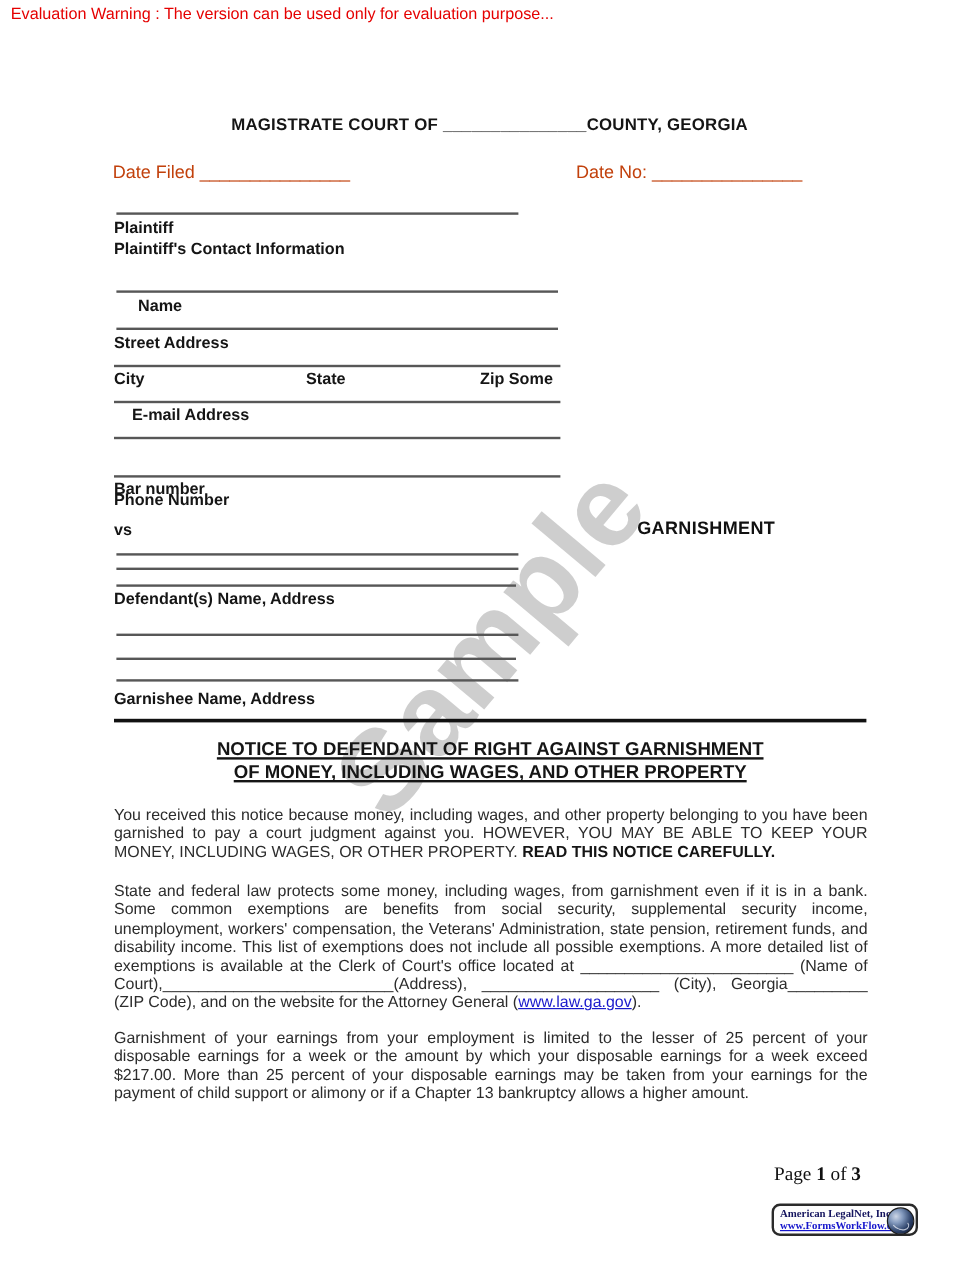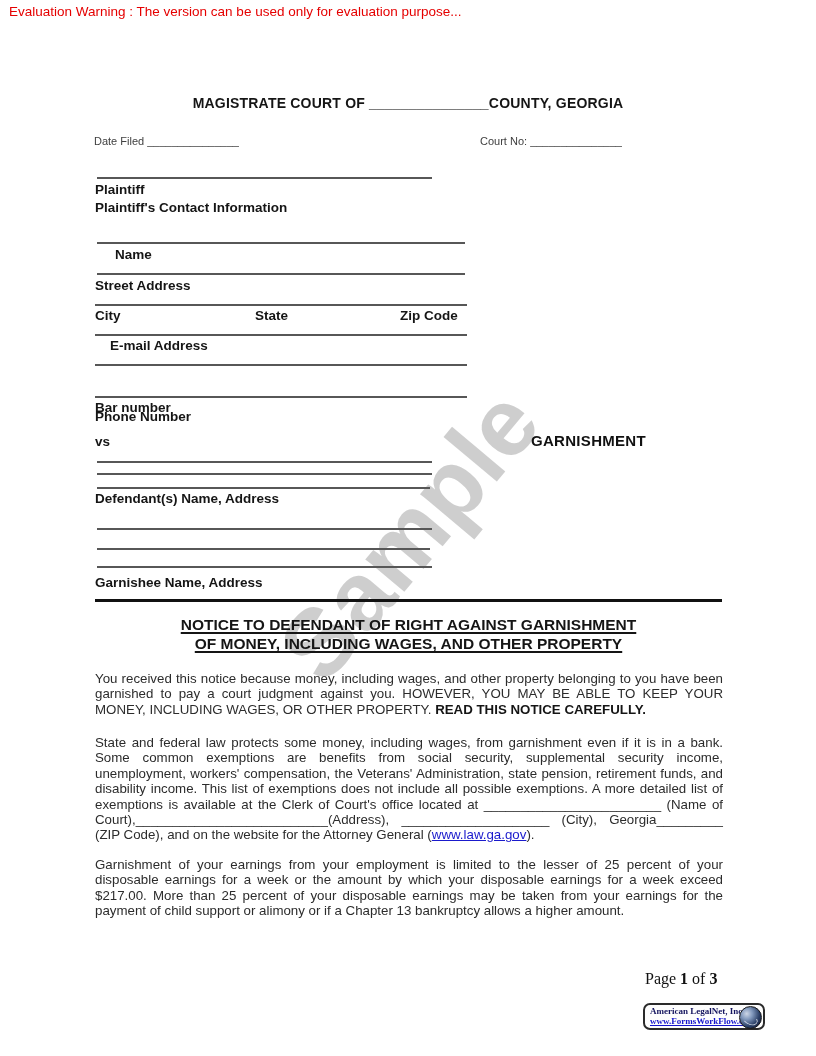--- a/index.html
+++ b/index.html
@@ -9,21 +9,21 @@
   }
   .abs { position:absolute; }
   .content { position:absolute; inset:0; z-index:1; }
   .warning {
     position:absolute; left:9px; top:4px; font-size:13.5px; color:#e50000;
   }
   .doc-title {
     position:absolute; left:0; top:95px; width:816px; text-align:center;
     font-size:14px; font-weight:bold; color:#151515; letter-spacing:0.2px;
   }
-  .plain { font-size:11px; color:#404040; }
+  .plain { font-size:15px; color:#c2410c; }
   .lbl { font-size:13.5px; font-weight:bold; color:#151515; }
   .fline { position:absolute; height:0; border-top:2px solid #575757; }
   .thickrule { position:absolute; height:0; border-top:3px solid #111; }
   .garn { font-size:15px; font-weight:bold; color:#111; letter-spacing:0.3px; }
   .notice-head {
     position:absolute; left:95px; top:615px; width:627px; text-align:center;
     font-size:15.5px; font-weight:bold; color:#151515; line-height:19px;
   }
   .notice-head span { text-decoration:underline; text-decoration-thickness:2px; text-underline-offset:2px; }
   .para {
@@ -73,36 +73,36 @@
 
 <div class="watermark">Sample</div>
 
 <div class="content">
 
   <div class="warning">Evaluation Warning : The version can be used only for evaluation purpose...</div>
 
   <div class="doc-title">MAGISTRATE COURT OF _______________COUNTY, GEORGIA</div>
 
   <div class="abs plain" style="left:94px; top:135px;">Date Filed _______________</div>
-  <div class="abs plain" style="left:480px; top:135px;">Court No: _______________</div>
+  <div class="abs plain" style="left:480px; top:135px;">Date No: _______________</div>
 
   <div class="fline" style="left:97px; top:177px; width:335px;"></div>
   <div class="abs lbl" style="left:95px; top:182px;">Plaintiff</div>
   <div class="abs lbl" style="left:95px; top:200px;">Plaintiff's Contact Information</div>
 
   <div class="fline" style="left:97px; top:242px; width:368px;"></div>
   <div class="abs lbl" style="left:99px; top:247px;margin-left:16px;">Name</div>
 
   <div class="fline" style="left:97px; top:273px; width:368px;"></div>
   <div class="abs lbl" style="left:95px; top:278px;">Street Address</div>
 
   <div class="fline" style="left:95px; top:304px; width:372px;"></div>
   <div class="abs lbl" style="left:95px; top:308px;">City</div>
   <div class="abs lbl" style="left:255px; top:308px;">State</div>
-  <div class="abs lbl" style="left:400px; top:308px;">Zip Code</div>
+  <div class="abs lbl" style="left:400px; top:308px;">Zip Some</div>
 
   <div class="fline" style="left:95px; top:334px; width:372px;"></div>
   <div class="abs lbl" style="left:95px; top:338px;margin-left:15px;">E-mail Address</div>
 
   <div class="fline" style="left:95px; top:364px; width:372px;"></div>
   <div class="abs lbl" style="left:95px; top:369px;margin-top:40px;">Phone Number</div>
 
   <div class="fline" style="left:95px; top:396px; width:372px;"></div>
   <div class="abs lbl" style="left:95px; top:400px;">Bar number</div>
 

